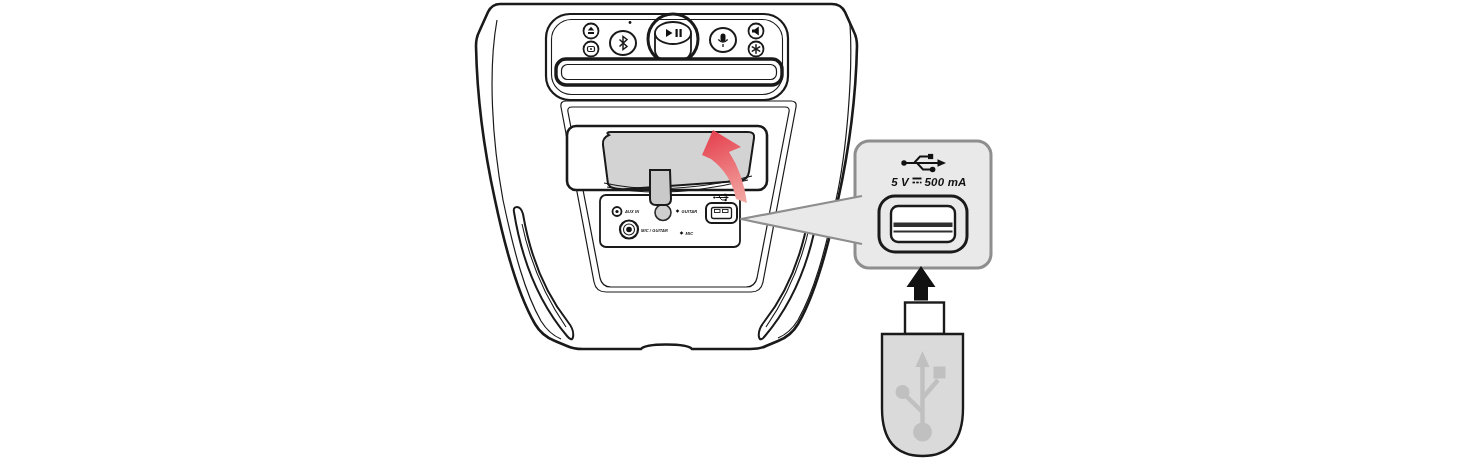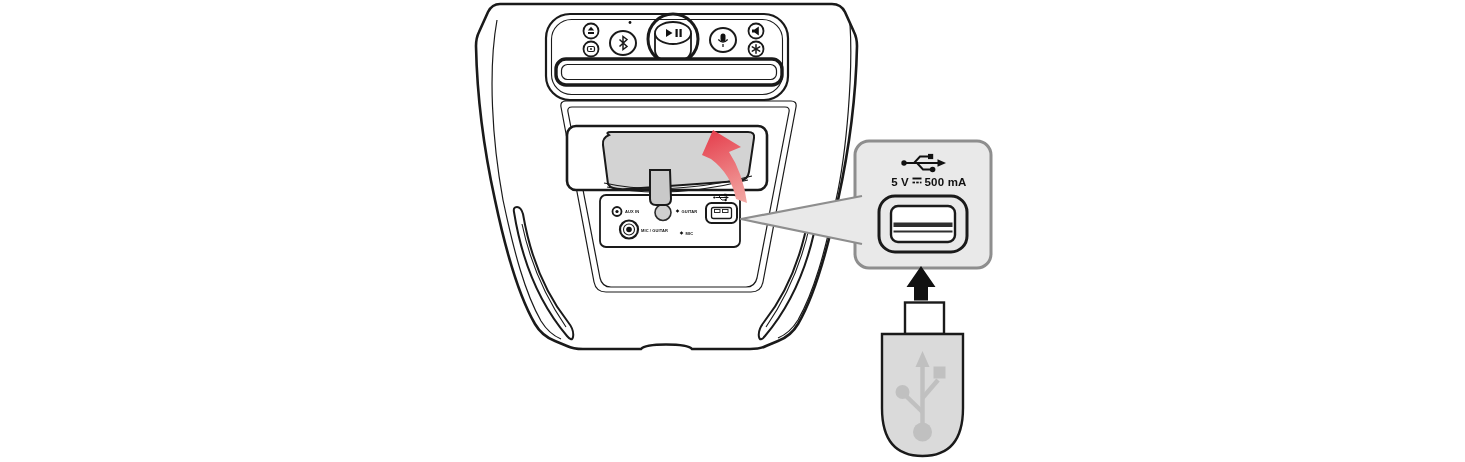--- a/index.html
+++ b/index.html
@@ -1,17 +1,17 @@
 <!DOCTYPE html>
 <html><head>
 <meta charset="utf-8">
 <style>
   html,body{margin:0;padding:0;background:#fff;}
   .canvas{position:relative;width:1180px;height:462px;background:#ffffff;overflow:hidden;
-          font-family:"Liberation Sans",sans-serif;}
+          font-family:"Liberation Sans",sans-serif;font-style:italic;}
   svg{position:absolute;left:0;top:0;}
   svg text{font-family:"Liberation Sans",sans-serif;font-weight:bold;fill:#111;}
   .t4{font-size:4px;letter-spacing:0.1px;}
   .t11{font-size:11.5px;letter-spacing:0.2px;}
 </style>
 </head>
 <body>
 
 <div class="canvas">
 <svg width="1465" height="462" viewBox="0 0 1465 462">

